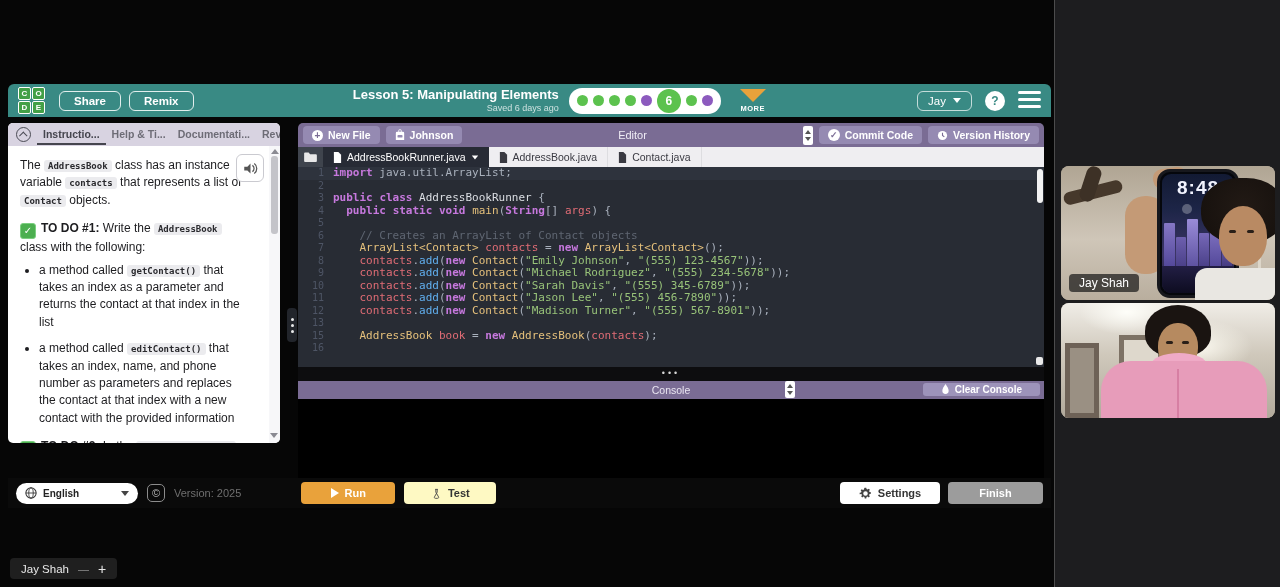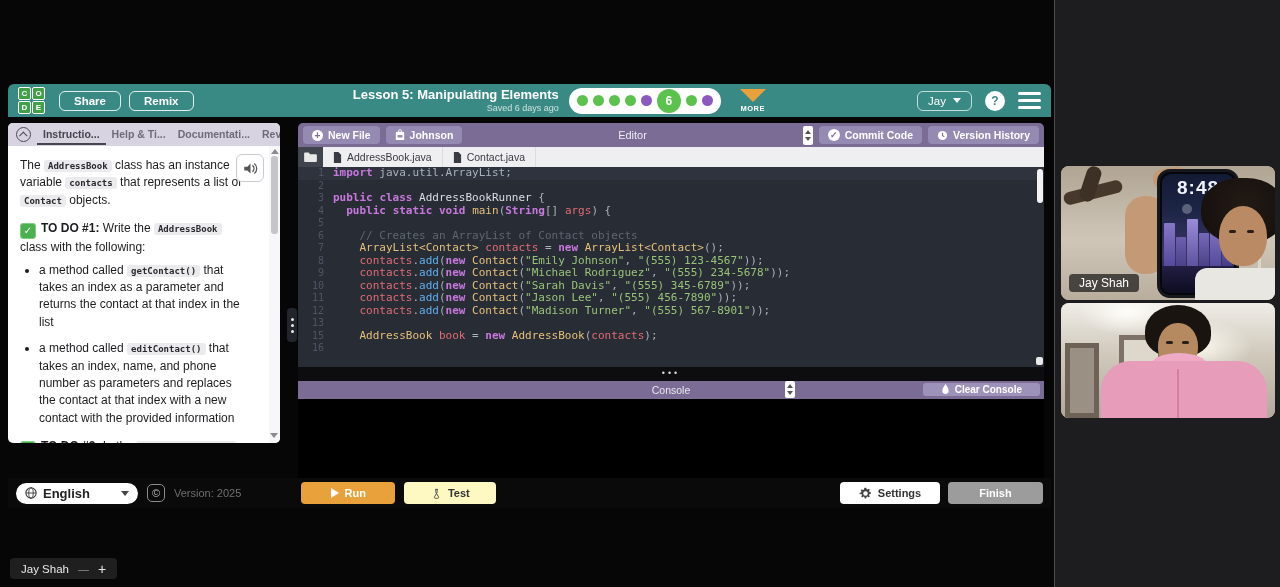--- a/index.html
+++ b/index.html
@@ -61,21 +61,21 @@
   #saved-text{color:rgba(255,255,255,.75);font-size:9px;}
   #progress-pill{margin-left:10px;background:#fff;border-radius:14px;height:26px;display:flex;align-items:center;
                  padding:0 8px;gap:5px;}
   .dot{width:11px;height:11px;border-radius:50%;}
   .dot.green{background:#5cc24e;} .dot.purple{background:#8c5abe;}
   .dot.current{width:24px;height:24px;background:#5cc24e;color:#fff;font-size:12px;font-weight:bold;
                display:flex;align-items:center;justify-content:center;}
   #more-btn{margin-left:19px;display:flex;flex-direction:column;align-items:center;cursor:pointer;}
   #more-tri{width:0;height:0;border-left:13px solid transparent;border-right:13px solid transparent;border-top:13px solid #e9a23b;}
   #more-label{color:#fff;font-size:7.5px;font-weight:bold;margin-top:2px;letter-spacing:.5px;}
-  #hdr-right{margin-left:auto;display:flex;align-items:center;}
+  #hdr-right{margin-left:auto;display:flex;}
   #user-btn{border:1px solid rgba(255,255,255,.7);border-radius:6px;color:#fff;font-size:11.5px;
             padding:3px 10px;display:flex;align-items:center;gap:7px;background:transparent;cursor:pointer;font-family:inherit;}
   .css-caret{width:0;height:0;border-left:4px solid transparent;border-right:4px solid transparent;border-top:5px solid #fff;}
   #help-btn{width:20px;height:20px;border-radius:50%;background:#fff;color:#398a84;font-weight:bold;font-size:12px;
             display:flex;align-items:center;justify-content:center;margin-left:13px;cursor:pointer;}
   #menu-btn{margin-left:13px;display:flex;flex-direction:column;gap:4px;cursor:pointer;}
   #menu-btn div{width:23px;height:3px;background:#fff;border-radius:2px;}
 
   
   #instr{position:absolute;left:0;top:39px;width:272px;height:320px;background:#fff;border-radius:5px;overflow:hidden;}
@@ -148,21 +148,21 @@
   #console-spin .spinner{height:17px;}
   #clear-btn{position:absolute;right:4px;top:2px;background:#9d93ba;border-radius:3px;border:none;color:#fff;
              font-size:10px;font-weight:bold;padding:1px 18px;display:flex;align-items:center;gap:5px;cursor:pointer;font-family:inherit;}
   #console-out{height:79px;background:#000;}
 
   
   #appfooter{position:absolute;left:0;top:394px;width:100%;height:30px;background:#0a0a0a;
              display:flex;align-items:center;box-sizing:border-box;padding:0 8px;}
   #lang-select{width:122px;height:21px;background:#fff;border-radius:11px;display:flex;align-items:center;
                padding:0 9px;gap:6px;box-sizing:border-box;cursor:pointer;}
-  #lang-label{font-size:13px;font-weight:bold;color:#222;flex:1;}
+  #lang-label{font-size:10px;font-weight:bold;color:#222;flex:1;}
   #lang-select .css-caret{border-top-color:#444;}
   #copyright-badge{width:18px;height:18px;border:1.5px solid #8c8c8c;border-radius:5px;color:#b9b9b9;font-size:11px;
                    display:flex;align-items:center;justify-content:center;margin-left:9px;box-sizing:border-box;}
   #version-text{color:#6f6f6f;font-size:11px;margin-left:9px;}
   .fbtn{height:22px;border:none;border-radius:4px;font-size:11px;font-weight:bold;display:flex;align-items:center;
         justify-content:center;gap:6px;cursor:pointer;font-family:inherit;}
   #run-btn{margin-left:60px;width:94px;background:#e9a23b;color:#fff;}
   #run-btn .play{width:0;height:0;border-top:5px solid transparent;border-bottom:5px solid transparent;border-left:8px solid #fff;}
   #test-btn{margin-left:9px;width:92px;background:#fef9c3;color:#333;}
   #settings-btn{margin-left:auto;width:100px;background:#fff;color:#333;}
@@ -298,20 +298,29 @@
         </button>
       </div>
 
       <div id="filetabs">
         <div id="folder-btn">
           <svg width="13" height="10" viewBox="0 0 14 11">
               <path d="M0 1.5A1 1 0 011 .5h4l1.5 2H13a1 1 0 011 1V10a1 1 0 01-1 1H1a1 1 0 01-1-1V1.5z" fill="#e8e8e8"></path>
             </svg>
         </div>
         <div id="filetabs-host" style="display:flex;align-items:stretch;">
+            <div class="ftab active">
+              <span>
+                <svg width="9" height="11" viewBox="0 0 10 12">
+                  <path d="M1 0h5l3 3v9H1z" fill="#fff"></path>
+                </svg>
+              </span>
+              <span>AddressBookRunner.java</span>
+              <span class="css-caret"></span>
+            </div>
             <div class="ftab">
               <span>
                 <svg width="9" height="11" viewBox="0 0 10 12">
                   <path d="M1 0h5l3 3v9H1z" fill="#3a3a42"></path>
                 </svg>
               </span>
               <span>AddressBook.java</span>
             </div>
             <div class="ftab">
               <span>

